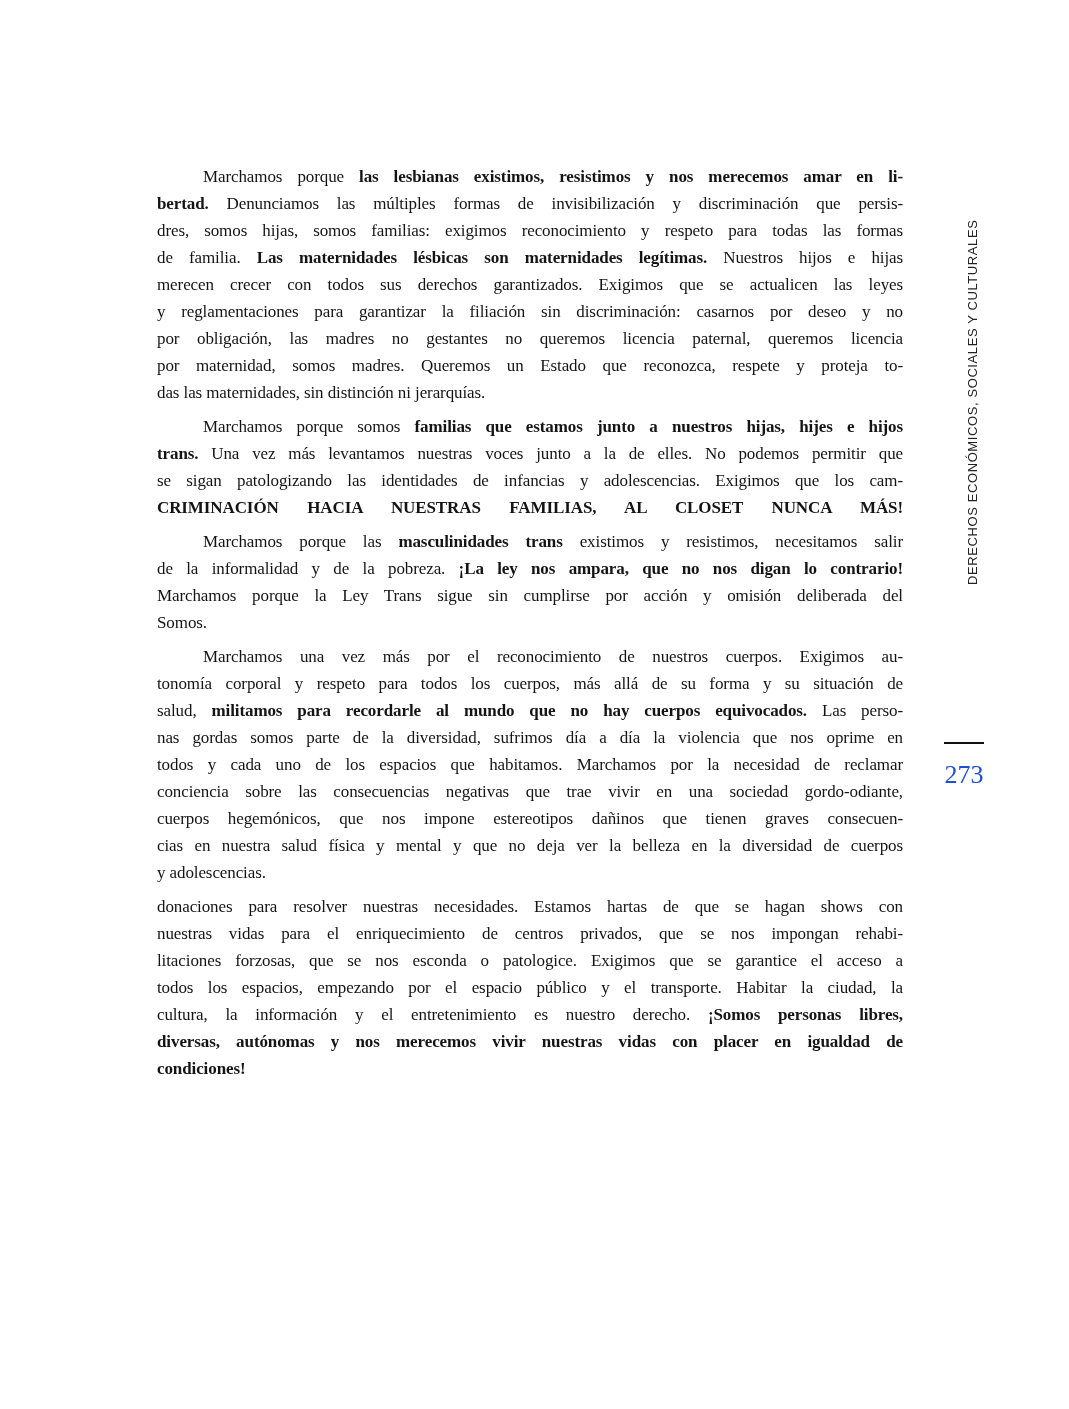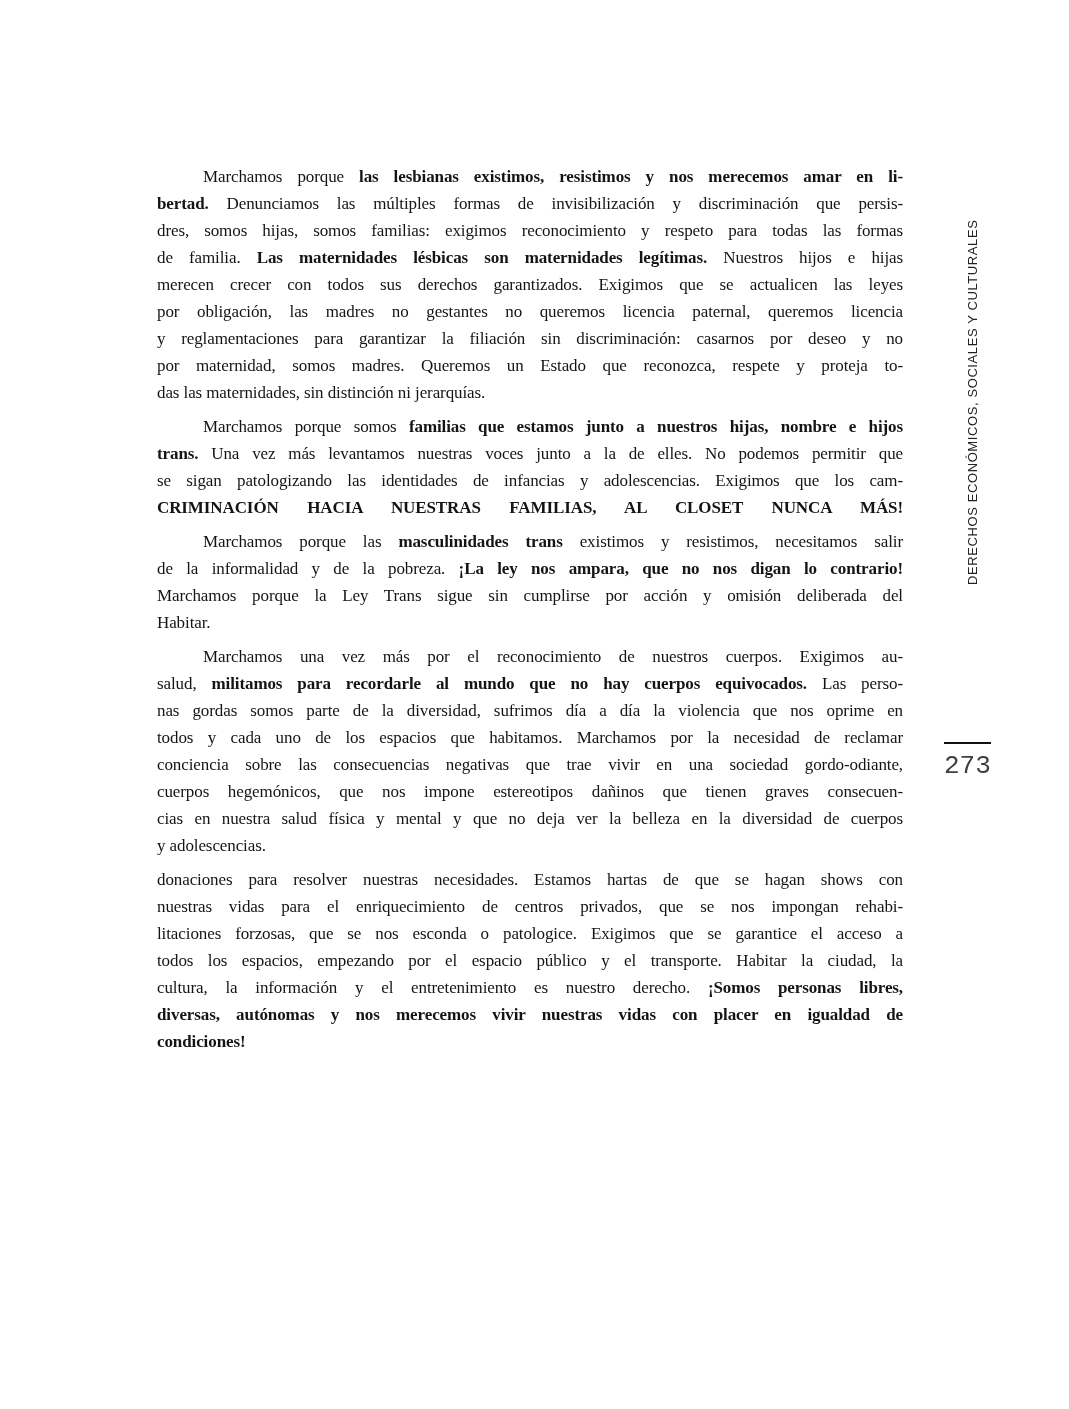--- a/index.html
+++ b/index.html
@@ -60,59 +60,60 @@
   .folio {
     position: absolute;
     left: 944px;
     top: 742px;
     text-align: center;
   }
   .folio-inner {
     display: inline-block;
     min-width: 40px;
     border-top: 2px solid #111111;
-    padding-top: 8px;
-    font-family: Liberation Mono, monospace;
+    padding-top: 17px;
+    font-family: Liberation Serif, serif;
     font-size: 26px;
     line-height: 28px;
-    color: #404040;
+    color: #1d4ed8;
     text-align: center;
   }
 </style>
 </head>
 <body>
 
 <div class="page">
 
   <div class="text-column">
       <div class="paragraph">
         <div class="line indent fill"><span class="seg">Marchamos porque </span><span class="seg bold">las lesbianas existimos, resistimos y nos merecemos amar en li-</span></div>
         <div class="line fill"><span class="seg bold">bertad. </span><span class="seg">Denunciamos las múltiples formas de invisibilización y discriminación que persis-</span></div>
         <div class="line fill"><span class="seg">dres, somos hijas, somos familias: exigimos reconocimiento y respeto para todas las formas</span></div>
         <div class="line fill"><span class="seg">de familia. </span><span class="seg bold">Las maternidades lésbicas son maternidades legítimas. </span><span class="seg">Nuestros hijos e hijas</span></div>
         <div class="line fill"><span class="seg">merecen crecer con todos sus derechos garantizados. Exigimos que se actualicen las leyes</span></div>
+        <div class="line fill"><span class="seg">y reglamentaciones para garantizar la filiación sin discriminación: casarnos por deseo y no</span></div>
         <div class="line fill"><span class="seg">por obligación, las madres no gestantes no queremos licencia paternal, queremos licencia</span></div>
-        <div class="line fill"><span class="seg">y reglamentaciones para garantizar la filiación sin discriminación: casarnos por deseo y no</span></div>
         <div class="line fill"><span class="seg">por maternidad, somos madres. Queremos un Estado que reconozca, respete y proteja to-</span></div>
         <div class="line"><span class="seg">das las maternidades, sin distinción ni jerarquías.</span></div>
       </div>
       <div class="paragraph">
-        <div class="line indent fill"><span class="seg">Marchamos porque somos </span><span class="seg bold">familias que estamos junto a nuestros hijas, nombre e hijos</span></div>
+        <div class="line indent fill"><span class="seg">Marchamos porque somos </span><span class="seg bold">familias que estamos junto a nuestros hijas, hijes e hijos</span></div>
         <div class="line fill"><span class="seg bold">trans. </span><span class="seg">Una vez más levantamos nuestras voces junto a la de elles. No podemos permitir que</span></div>
         <div class="line fill"><span class="seg">se sigan patologizando las identidades de infancias y adolescencias. Exigimos que los cam-</span></div>
         <div class="line fill"><span class="seg bold">CRIMINACIÓN HACIA NUESTRAS FAMILIAS, AL CLOSET NUNCA MÁS!</span></div>
       </div>
       <div class="paragraph">
         <div class="line indent fill"><span class="seg">Marchamos porque las </span><span class="seg bold">masculinidades trans </span><span class="seg">existimos y resistimos, necesitamos salir</span></div>
         <div class="line fill"><span class="seg">de la informalidad y de la pobreza. </span><span class="seg bold">¡La ley nos ampara, que no nos digan lo contrario!</span></div>
         <div class="line fill"><span class="seg">Marchamos porque la Ley Trans sigue sin cumplirse por acción y omisión deliberada del</span></div>
-        <div class="line"><span class="seg">Habitar.</span></div>
+        <div class="line"><span class="seg">Somos.</span></div>
       </div>
       <div class="paragraph">
         <div class="line indent fill"><span class="seg">Marchamos una vez más por el reconocimiento de nuestros cuerpos. Exigimos au-</span></div>
+        <div class="line fill"><span class="seg">tonomía corporal y respeto para todos los cuerpos, más allá de su forma y su situación de</span></div>
         <div class="line fill"><span class="seg">salud, </span><span class="seg bold">militamos para recordarle al mundo que no hay cuerpos equivocados. </span><span class="seg">Las perso-</span></div>
         <div class="line fill"><span class="seg">nas gordas somos parte de la diversidad, sufrimos día a día la violencia que nos oprime en</span></div>
         <div class="line fill"><span class="seg">todos y cada uno de los espacios que habitamos. Marchamos por la necesidad de reclamar</span></div>
         <div class="line fill"><span class="seg">conciencia sobre las consecuencias negativas que trae vivir en una sociedad gordo-odiante,</span></div>
         <div class="line fill"><span class="seg">cuerpos hegemónicos, que nos impone estereotipos dañinos que tienen graves consecuen-</span></div>
         <div class="line fill"><span class="seg">cias en nuestra salud física y mental y que no deja ver la belleza en la diversidad de cuerpos</span></div>
         <div class="line"><span class="seg">y adolescencias.</span></div>
       </div>
       <div class="paragraph">
         <div class="line fill"><span class="seg">donaciones para resolver nuestras necesidades. Estamos hartas de que se hagan shows con</span></div>

